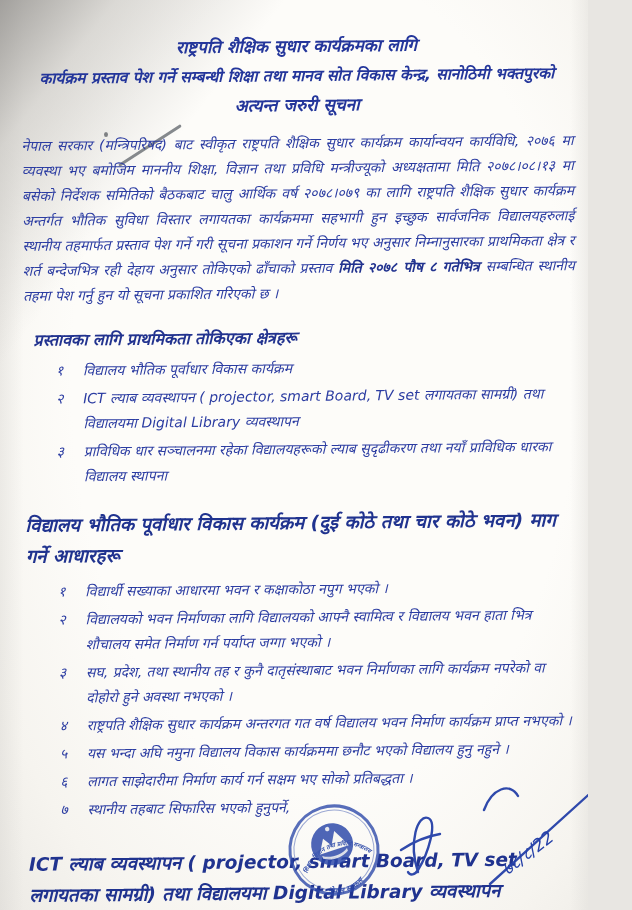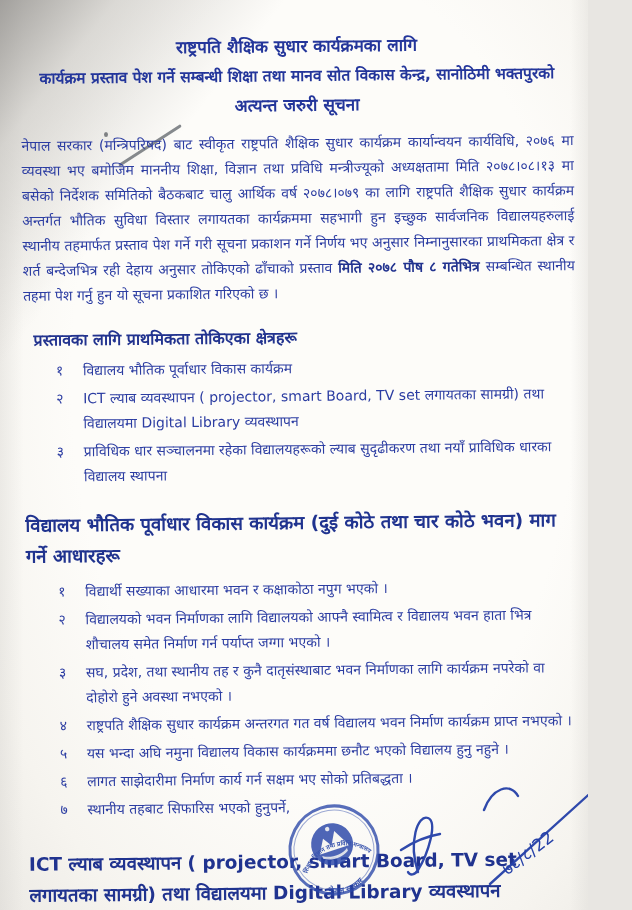--- a/index.html
+++ b/index.html
@@ -3,20 +3,21 @@
 <meta charset="utf-8">
 <style>
   html,body { margin:0; padding:0; background:#e8e6e2; }
   .paper {
     position:relative; width:588px; height:910px; overflow:hidden;
     background:
       linear-gradient(128deg, rgba(150,148,145,0.85) 0%, rgba(193,191,187,0.55) 9%, rgba(250,249,245,0) 22%),
       linear-gradient(to right, rgba(210,208,204,0.35) 0%, rgba(250,249,245,0) 4%, rgba(250,249,245,0) 97%, rgba(222,220,216,0.45) 100%),
       radial-gradient(ellipse at 55% 42%, #fdfcf9 55%, #f6f4ef 82%, #eceae5 100%);
     font-family:"DejaVu Sans","Liberation Sans",sans-serif;
+    font-style:italic;
   }
   .content {
     position:absolute; left:0; top:0; width:100%;
     padding:34px 16px 0 20px; box-sizing:border-box;
     transform:rotate(-0.6deg); transform-origin:50% 0;
     color:#2c3da2;
   }
   .t1 { text-align:center; font-size:17px; font-weight:bold; color:#24369b; }
   .t2 { text-align:center; font-size:15.5px; font-weight:bold; color:#24369b; margin-top:7px; }
   .t3 { text-align:center; font-size:17px; font-weight:bold; color:#24369b; margin-top:7px; }

